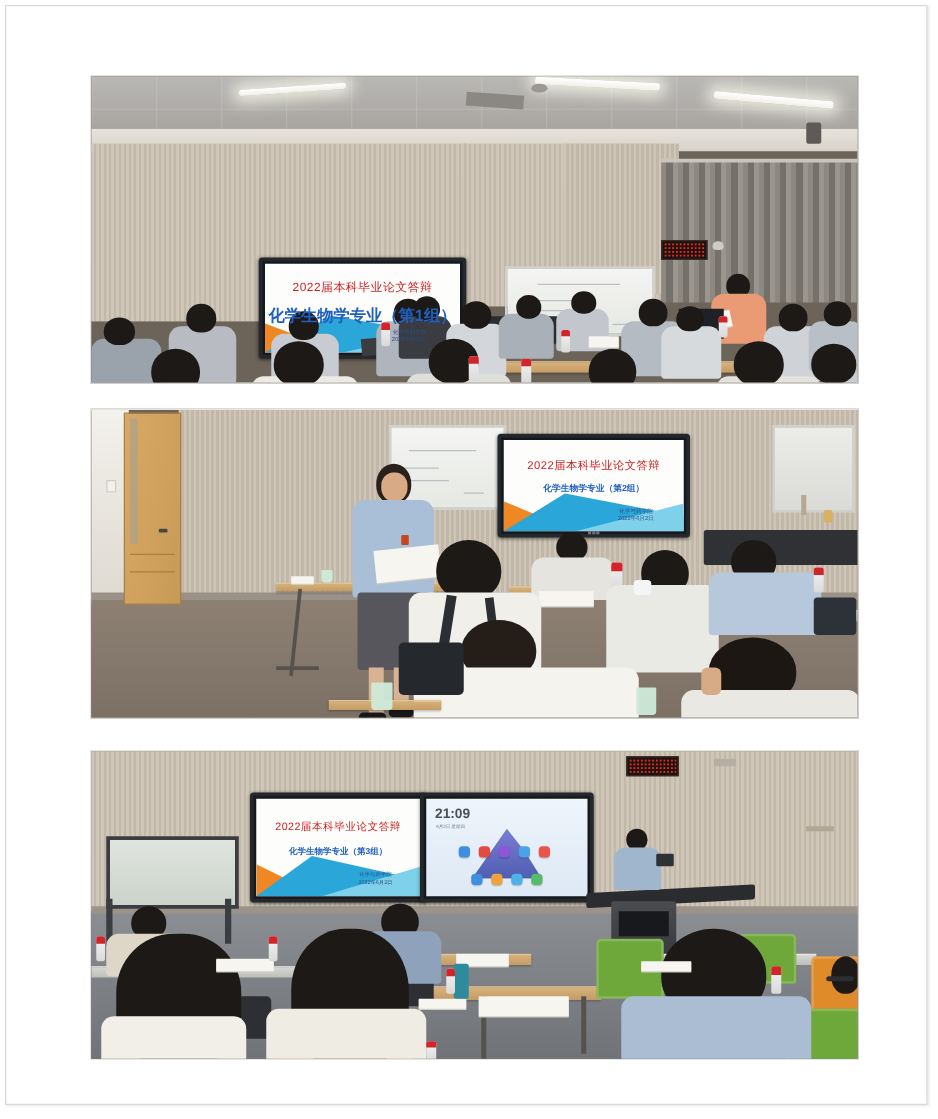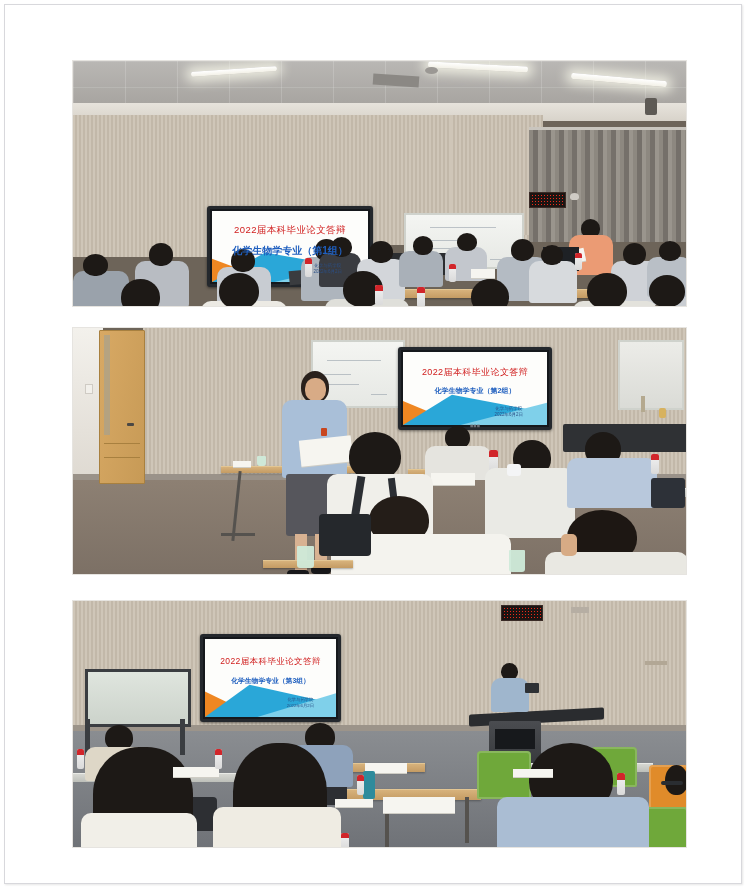--- a/index.html
+++ b/index.html
@@ -119,21 +119,21 @@
     <div class="wb-line" style="left:14px;top:33px;width:46px;"></div>
     <div class="wb-line" style="left:84px;top:44px;width:18px;"></div>
   </div>
 
   <div class="lyr tv" style="left:134px;top:145px;width:160px;height:75px;">
     <div class="slide">
       <div class="wedge-o"></div>
           <div class="wedge-b"></div>
           <div class="wedge-l"></div>
       <div class="t1" style="font-size:9.5px;margin-top:13px;position:relative;z-index:2;">2022届本科毕业论文答辩</div>
-      <div class="t2" style="font-size:10px;margin-top:7px;position:relative;z-index:2;">化学生物学专业（第1组）</div>
+      <div class="t2" style="font-size:13px;margin-top:7px;position:relative;z-index:2;">化学生物学专业（第1组）</div>
       <div class="org" style="right:26px;bottom:6px;font-size:4.5px;z-index:3;">
         <span>化学与药学院</span><br>
         <span>2022年6月2日</span>
       </div>
     </div>
   </div>
 
   <div class="lyr head" style="left:508px;top:158px;width:19px;height:19px;"></div>
   <div class="lyr body" style="left:496px;top:174px;width:44px;height:40px;background:#eb9b74;"></div>
   <div class="lyr papers" style="left:490px;top:189px;width:22px;height:13px;transform:rotate(-12deg);"></div>
@@ -318,20 +318,40 @@
           <div class="wedge-l"></div>
       <div class="t1" style="font-size:8.5px;margin-top:17px;position:relative;z-index:2;">2022届本科毕业论文答辩</div>
       <div class="t2" style="font-size:6.8px;margin-top:8px;position:relative;z-index:2;">化学生物学专业（第3组）</div>
       <div class="org" style="right:22px;bottom:8px;font-size:4.3px;z-index:3;">
         <span>化学与药学院</span><br>
         <span>2022年6月2日</span>
       </div>
     </div>
   </div>
 
+  <div class="lyr tv" style="left:263px;top:33px;width:133px;height:82px;">
+    <div class="home">
+      <div class="clock" style="left:7px;top:6px;font-size:11px;">21:09</div>
+      <div class="sub" style="left:8px;top:20px;font-size:3.6px;">6月2日 星期四</div>
+      <div class="mount" style="top:24px;width:56px;height:40px;"></div>
+      <div class="icrow" style="left:26px;top:38px;">
+        <div class="ic" style="background:#3f8fe0;"></div>
+        <div class="ic" style="background:#e34b3e;"></div>
+        <div class="ic" style="background:#8b57d6;"></div>
+        <div class="ic" style="background:#4aa3e8;"></div>
+        <div class="ic" style="background:#e9554a;"></div>
+      </div>
+      <div class="icrow" style="left:36px;top:60px;">
+        <div class="ic" style="background:#3f8fe0;"></div>
+        <div class="ic" style="background:#f0a23c;"></div>
+        <div class="ic" style="background:#4fb1e8;"></div>
+        <div class="ic" style="background:#58bb6b;"></div>
+      </div>
+    </div>
+  </div>
 
   <div class="lyr podtop" style="left:396px;top:110px;width:135px;height:12px;transform:skewY(-3deg);"></div>
   <div class="lyr podium" style="left:416px;top:120px;width:52px;height:52px;"></div>
   <div class="lyr" style="left:422px;top:128px;width:40px;height:20px;background:#17191c;"></div>
   <div class="lyr head" style="left:428px;top:62px;width:17px;height:17px;"></div>
   <div class="lyr body" style="left:418px;top:77px;width:38px;height:34px;background:#9fb6cd;"></div>
   <div class="lyr laptop" style="left:452px;top:82px;width:14px;height:10px;"></div>
 
   <div class="lyr desk-g" style="left:0px;top:172px;width:170px;height:8px;"></div>
   <div class="lyr desk" style="left:222px;top:162px;width:130px;height:8px;"></div>

